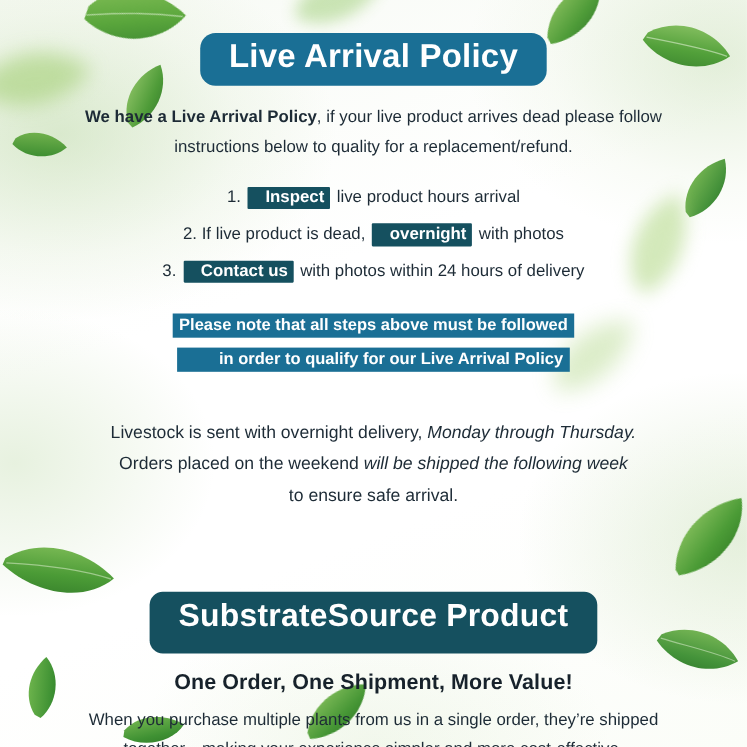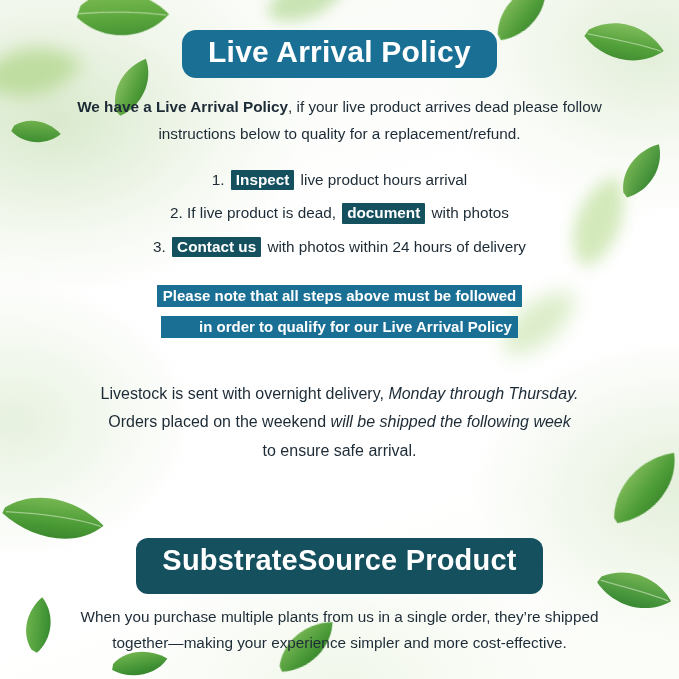--- a/index.html
+++ b/index.html
@@ -101,21 +101,21 @@
     margin-bottom: 13px;
     white-space: nowrap;
   }
   .step:last-child { margin-bottom: 0; }
 
   .hl {
     display: inline-block;
     background: #15505f;
     color: #ffffff;
     font-weight: 700;
-    padding: 2px 5px 3px 5px;
+    padding: 2px 5px 3px 16px;
     border-radius: 1px;
     margin: 0 2px;
   }
 
   .note {
     margin: 28px auto 0 auto;
     text-align: center;
     line-height: 1.0;
   }
   .note-line {
@@ -360,38 +360,39 @@
     <p class="intro"><span class="b">We have a Live Arrival Policy</span><span>, if your live product arrives dead please follow instructions below to quality for a replacement/refund.</span></p>
 
     <div class="steps">
 
       <div class="step"><span>1.</span>
         <span class="hl">Inspect</span>
         <span>live product hours arrival</span></div>
 
       <div class="step"><span>2.</span>
         <span>If live product is dead,</span>
-        <span class="hl">document</span>
+        <span class="hl">overnight</span>
         <span>with photos</span></div>
 
       <div class="step"><span>3.</span>
         <span class="hl">Contact us</span>
         <span>with photos within 24 hours of delivery</span></div>
     </div>
 
     <div class="note">
       <div><span class="note-line">Please note that all steps above must be followed</span></div>
       <div><span class="note-line second">in order to qualify for our Live Arrival Policy</span></div>
     </div>
 
     <p class="shipping"><span>Livestock is sent with overnight delivery, </span><i>Monday through Thursday.</i><br><span>Orders placed on the weekend </span><i>will be shipped the following week</i><br><span>to ensure safe arrival.</span></p>
 
     <div class="spacer-mid"></div>
 
     <div class="banner-row">
       <div class="banner secondary">SubstrateSource Product</div>
     </div>
 
+    <div class="subhead">One Order, One Shipment, More Value!</div>
 
     <p class="outro">When you purchase multiple plants from us in a single order, they’re shipped together—making your experience simpler and more cost-effective.</p>
 
   </div>
 </div>
 
 </body></html>

